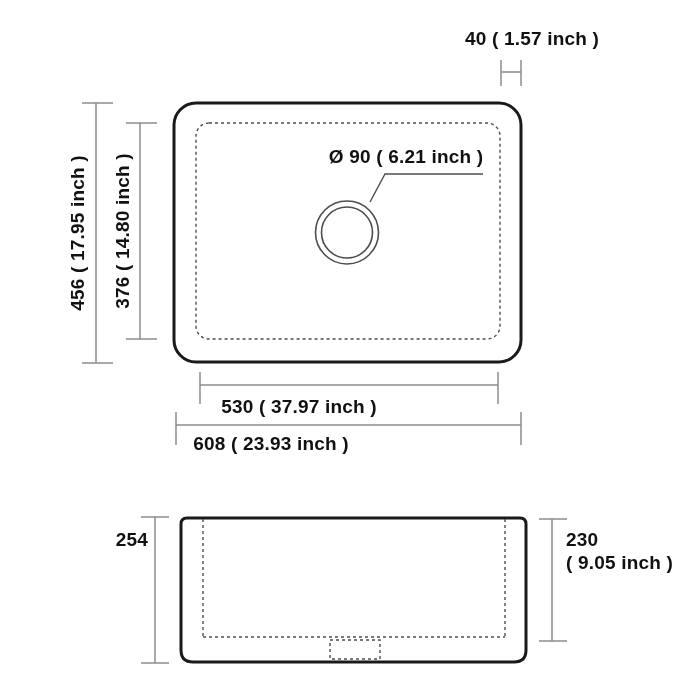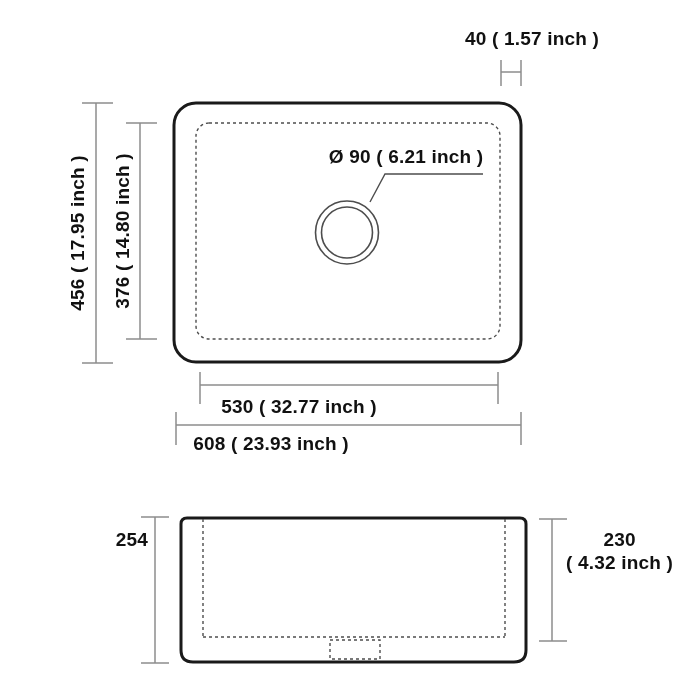--- a/index.html
+++ b/index.html
@@ -34,21 +34,21 @@
     transform: translate(-50%, -50%);
   }
   .dim-label.rotated {
     transform: translate(-50%, -50%) rotate(-90deg);
   }
   .dim-label.two-line-right {
     text-align: center;
     line-height: 23px;
   }
   .dim-label.two-line-left {
-    text-align: center;
+    text-align: left;
     line-height: 23px;
   }
 </style>
 </head>
 <body>
 
 <div class="canvas">
 
   <svg class="lines-layer" width="700" height="700" viewBox="0 0 700 700">
 
@@ -110,26 +110,26 @@
   </svg>
 
   <div class="dim-label centered" style="left:532px; top:39px;">40 ( 1.57 inch )</div>
 
   <div class="dim-label centered" style="left:406px; top:157px;">Ø 90 ( 6.21 inch )</div>
 
   <div class="dim-label rotated" style="left:78px; top:233px;">456 ( 17.95 inch )</div>
 
   <div class="dim-label rotated" style="left:123px; top:231px;">376 ( 14.80 inch )</div>
 
-  <div class="dim-label centered" style="left:299px; top:407px;">530 ( 32.77 inch )</div>
+  <div class="dim-label centered" style="left:299px; top:407px;">530 ( 37.97 inch )</div>
 
   <div class="dim-label centered" style="left:271px; top:444px;">608 ( 23.93 inch )</div>
 
   <div class="dim-label two-line-right" style="right:552px; top:528px;">
     <div>254</div>
   </div>
 
   <div class="dim-label two-line-left" style="left:566px; top:528px;">
     <div>230</div>
-    <div>( 4.32 inch )</div>
+    <div>( 9.05 inch )</div>
   </div>
 
 </div>
 
 </body></html>

